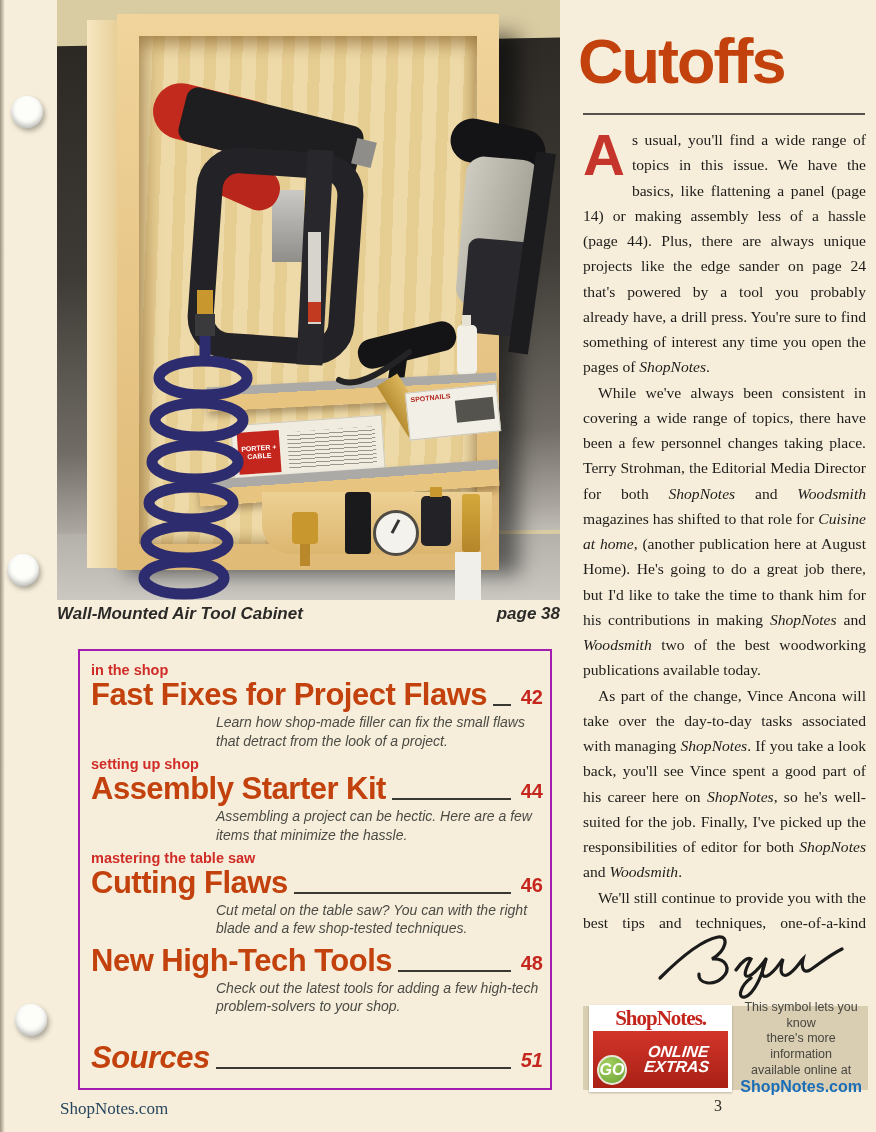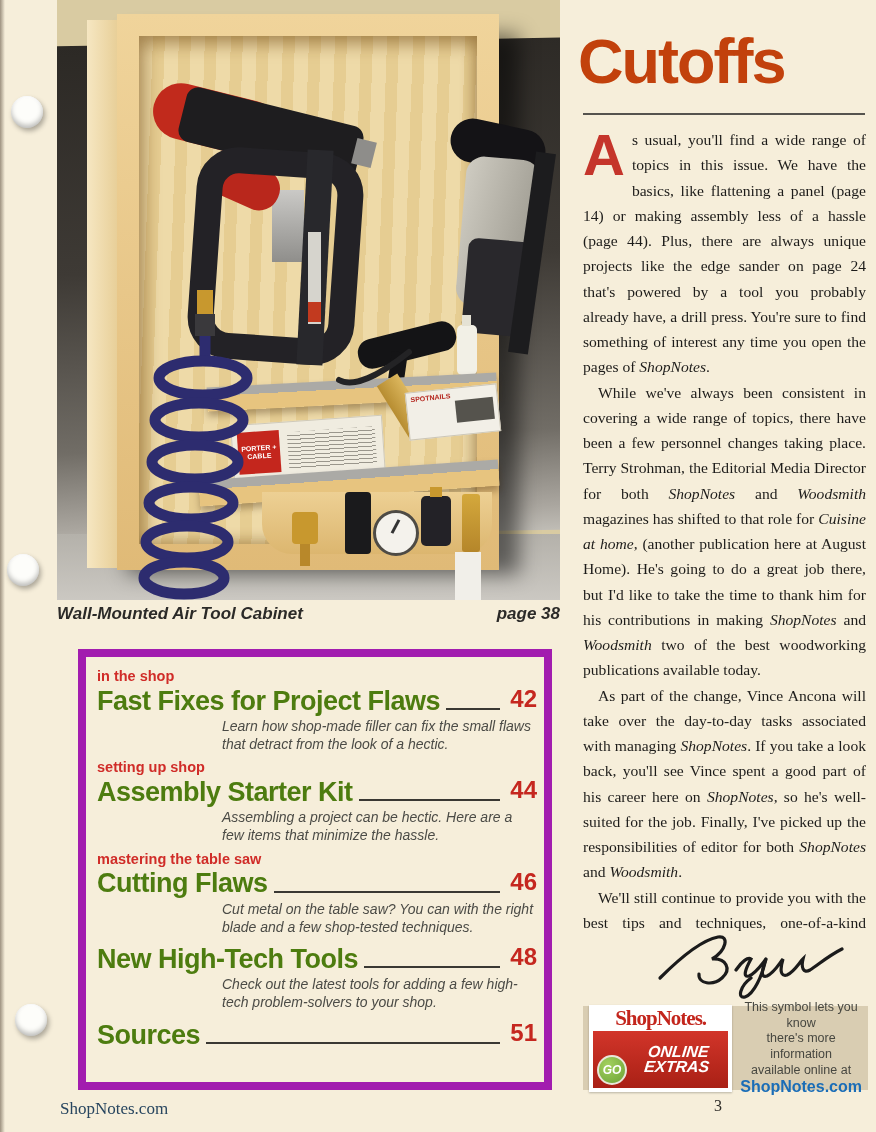--- a/index.html
+++ b/index.html
@@ -61,28 +61,28 @@
   #gauge::after{content:"";position:absolute;left:18px;top:6px;width:3px;height:15px;background:#333;transform:rotate(28deg);}
   #reg{left:364px;top:496px;width:30px;height:50px;background:#232227;border-radius:5px;}
   #reg::before{content:"";position:absolute;left:9px;top:-9px;width:12px;height:10px;background:#c8982e;}
   #brass2{left:405px;top:494px;width:18px;height:58px;background:linear-gradient(#d4a83c,#b5862a);border-radius:3px;}
   #whitecard{left:398px;top:552px;width:26px;height:48px;background:#f1efe9;}
   #hose-svg{left:0;top:0;}
   
   #caption{left:57px;top:604px;width:503px;display:flex;justify-content:space-between;
            font-style:italic;font-weight:bold;font-size:17px;color:#2b2a28;}
   
-  #toc{left:78px;top:649px;width:474px;height:441px;border:8px solid #a21caf;box-sizing:border-box;padding:12px 7px 0 11px;}
+  #toc{left:78px;top:649px;width:474px;height:441px;border:2px solid #a21caf;box-sizing:border-box;padding:12px 7px 0 11px;}
   .cat{color:#d02c28;font-weight:bold;font-size:14.5px;line-height:1.1;}
   .trow{display:flex;align-items:flex-end;}
-  .ttl{color:#4d7c0f;font-size:27px;font-weight:bold;letter-spacing:-.5px;line-height:1.05;white-space:nowrap;}
+  .ttl{color:#c2410c;font-size:31px;font-weight:bold;letter-spacing:-.5px;line-height:1.05;white-space:nowrap;}
   .lead{flex:1;border-bottom:2px solid #3a3833;margin:0 10px 5px 6px;}
-  .num{color:#c5271f;font-weight:bold;font-size:24px;padding-bottom:2px;}
+  .num{color:#c5271f;font-weight:bold;font-size:20px;padding-bottom:2px;}
   .desc{font-style:italic;color:#4b4b46;font-size:14px;line-height:1.3;margin:2px 0 7px 125px;max-width:335px;}
-  .sp1{margin-top:22px;} .sp2{margin-top:8px;}
+  .sp1{margin-top:22px;} .sp2{margin-top:26px;font-style:italic;}
   
   #site{left:60px;top:1099px;font-family:"Liberation Serif",serif;font-size:17px;color:#27455f;}
   #pnum{left:714px;top:1097px;font-family:"Liberation Serif",serif;font-size:16px;color:#2e2c28;}
   
   #cut-title{left:578px;top:30px;width:298px;font-size:63px;font-weight:bold;color:#c2410c;letter-spacing:-2px;line-height:1;}
   #cut-rule{left:583px;top:113px;width:282px;border-top:2px solid #55534e;}
   #article{left:583px;top:127px;width:283px;height:806px;overflow:hidden;
            font-family:"Liberation Serif",serif;font-size:15.6px;line-height:1.62;color:#1d1c1a;text-align:justify;}
   #article p{margin:0;}
   #article p+p{text-indent:15px;}
@@ -90,21 +90,21 @@
            color:#c5352b;padding:5px 7px 0 0;}
   #sig{left:652px;top:928px;}
   
   #badge{left:583px;top:1006px;width:285px;height:84px;background:#d9cdb2;display:flex;align-items:center;
          gap:8px;padding:5px 6px;box-sizing:border-box;}
   #sn-logo{width:140px;background:#fff;padding:3px 4px 4px;box-shadow:0 1px 2px rgba(0,0,0,.25);}
   #sn-name{color:#c3251c;font-weight:bold;font-size:21px;font-family:"Liberation Serif",serif;
            letter-spacing:-1px;text-align:center;line-height:1;}
   #sn-red{margin-top:2px;background:linear-gradient(#d2352a,#a92015);display:flex;align-items:center;gap:4px;padding:3px 4px;}
   #go{width:30px;height:30px;border-radius:50%;flex:0 0 auto;background:radial-gradient(circle at 35% 30%,#a3d05e,#6ba336);
-      border:2px solid #e9e7da;color:#fff;font-weight:bold;font-style:italic;font-size:12px;
+      border:2px solid #e9e7da;color:#fff;font-weight:bold;font-style:italic;font-size:16px;
       display:flex;align-items:center;justify-content:center;box-sizing:border-box;margin-top:21px;}
   #extras{flex:1;color:#fff;font-weight:bold;font-style:italic;font-size:16px;line-height:.95;
           transform:skewX(-6deg);text-align:center;}
   #badge-msg{flex:1;text-align:center;font-size:12.5px;color:#474740;line-height:1.25;}
   #badge-site{color:#1a6db7;font-weight:bold;font-size:16px;line-height:1.1;}
 </style>
 </head>
 <body>
 
 <div id="page">
@@ -182,21 +182,21 @@
   </div>
 
   <div class="abs" id="toc">
     <div>
       <div class="cat">in the shop</div>
       <div class="trow">
         <span class="ttl">Fast Fixes for Project Flaws</span>
         <span class="lead"></span>
         <span class="num">42</span>
       </div>
-      <div class="desc">Learn how shop-made filler can fix the small flaws that detract from the look of a hectic.</div>
+      <div class="desc">Learn how shop-made filler can fix the small flaws that detract from the look of a project.</div>
     </div>
     <div>
       <div class="cat">setting up shop</div>
       <div class="trow">
         <span class="ttl">Assembly Starter Kit</span>
         <span class="lead"></span>
         <span class="num">44</span>
       </div>
       <div class="desc">Assembling a project can be hectic. Here are a few items that minimize the hassle.</div>
     </div>

